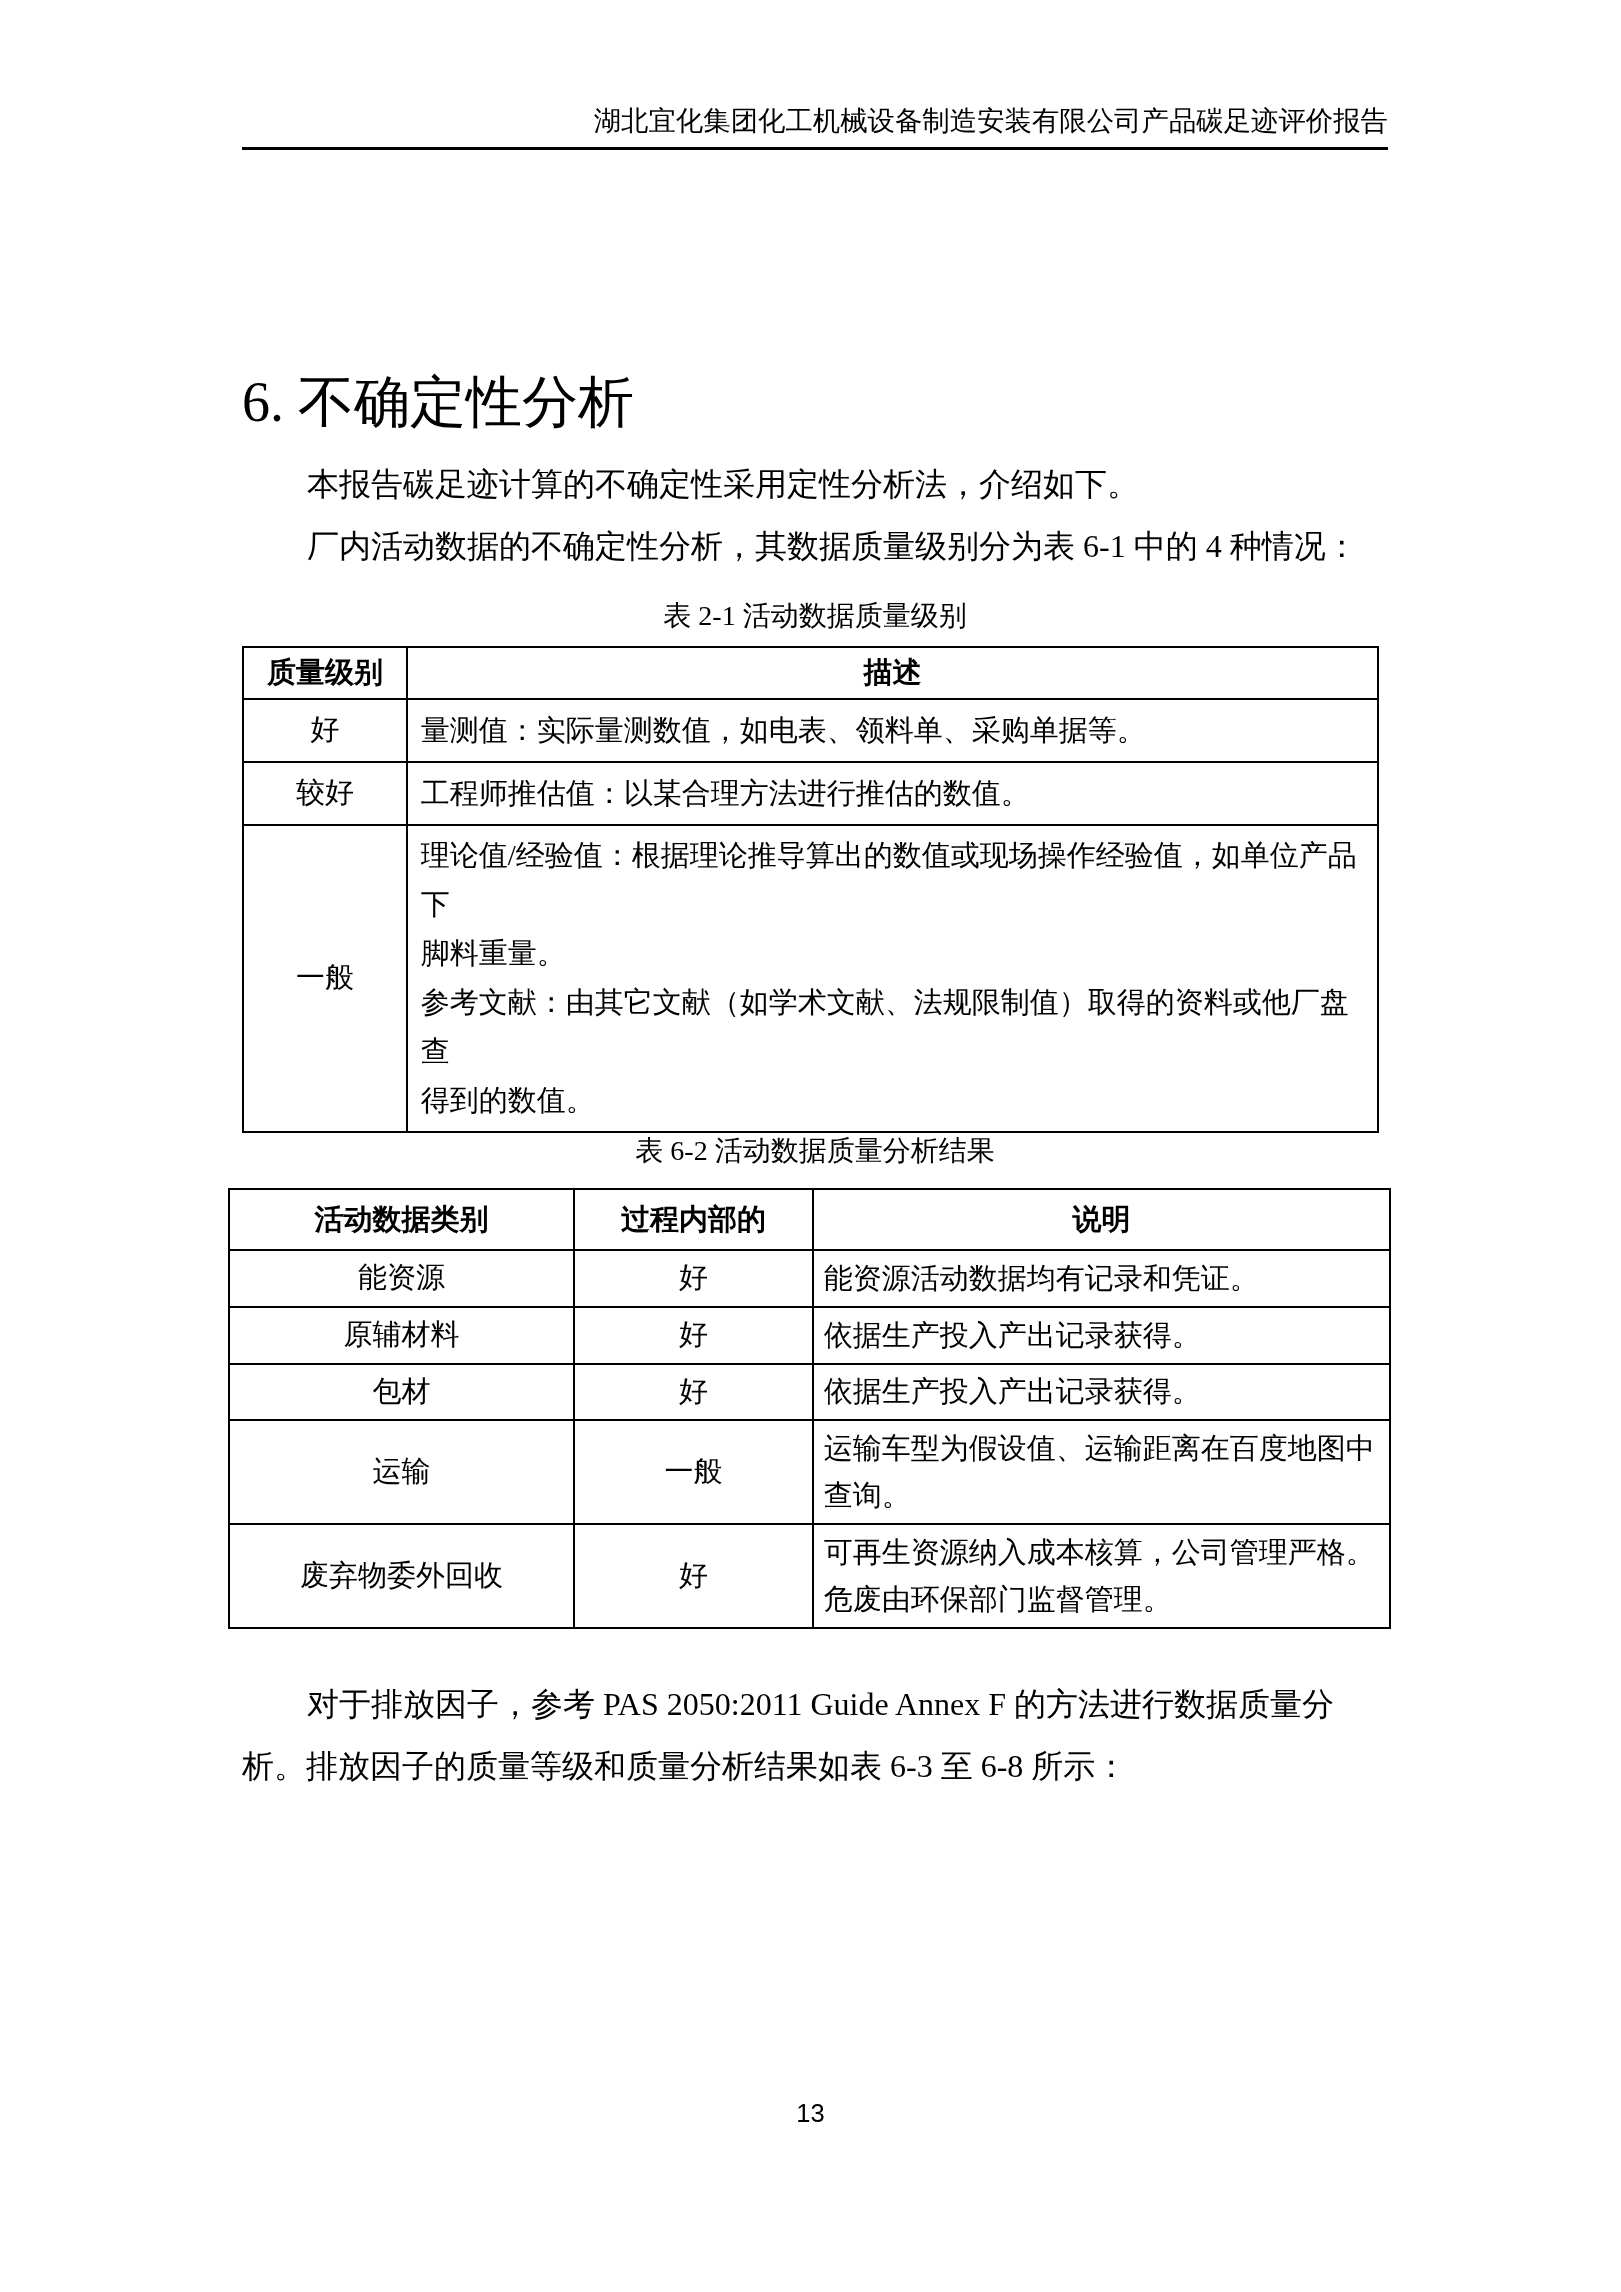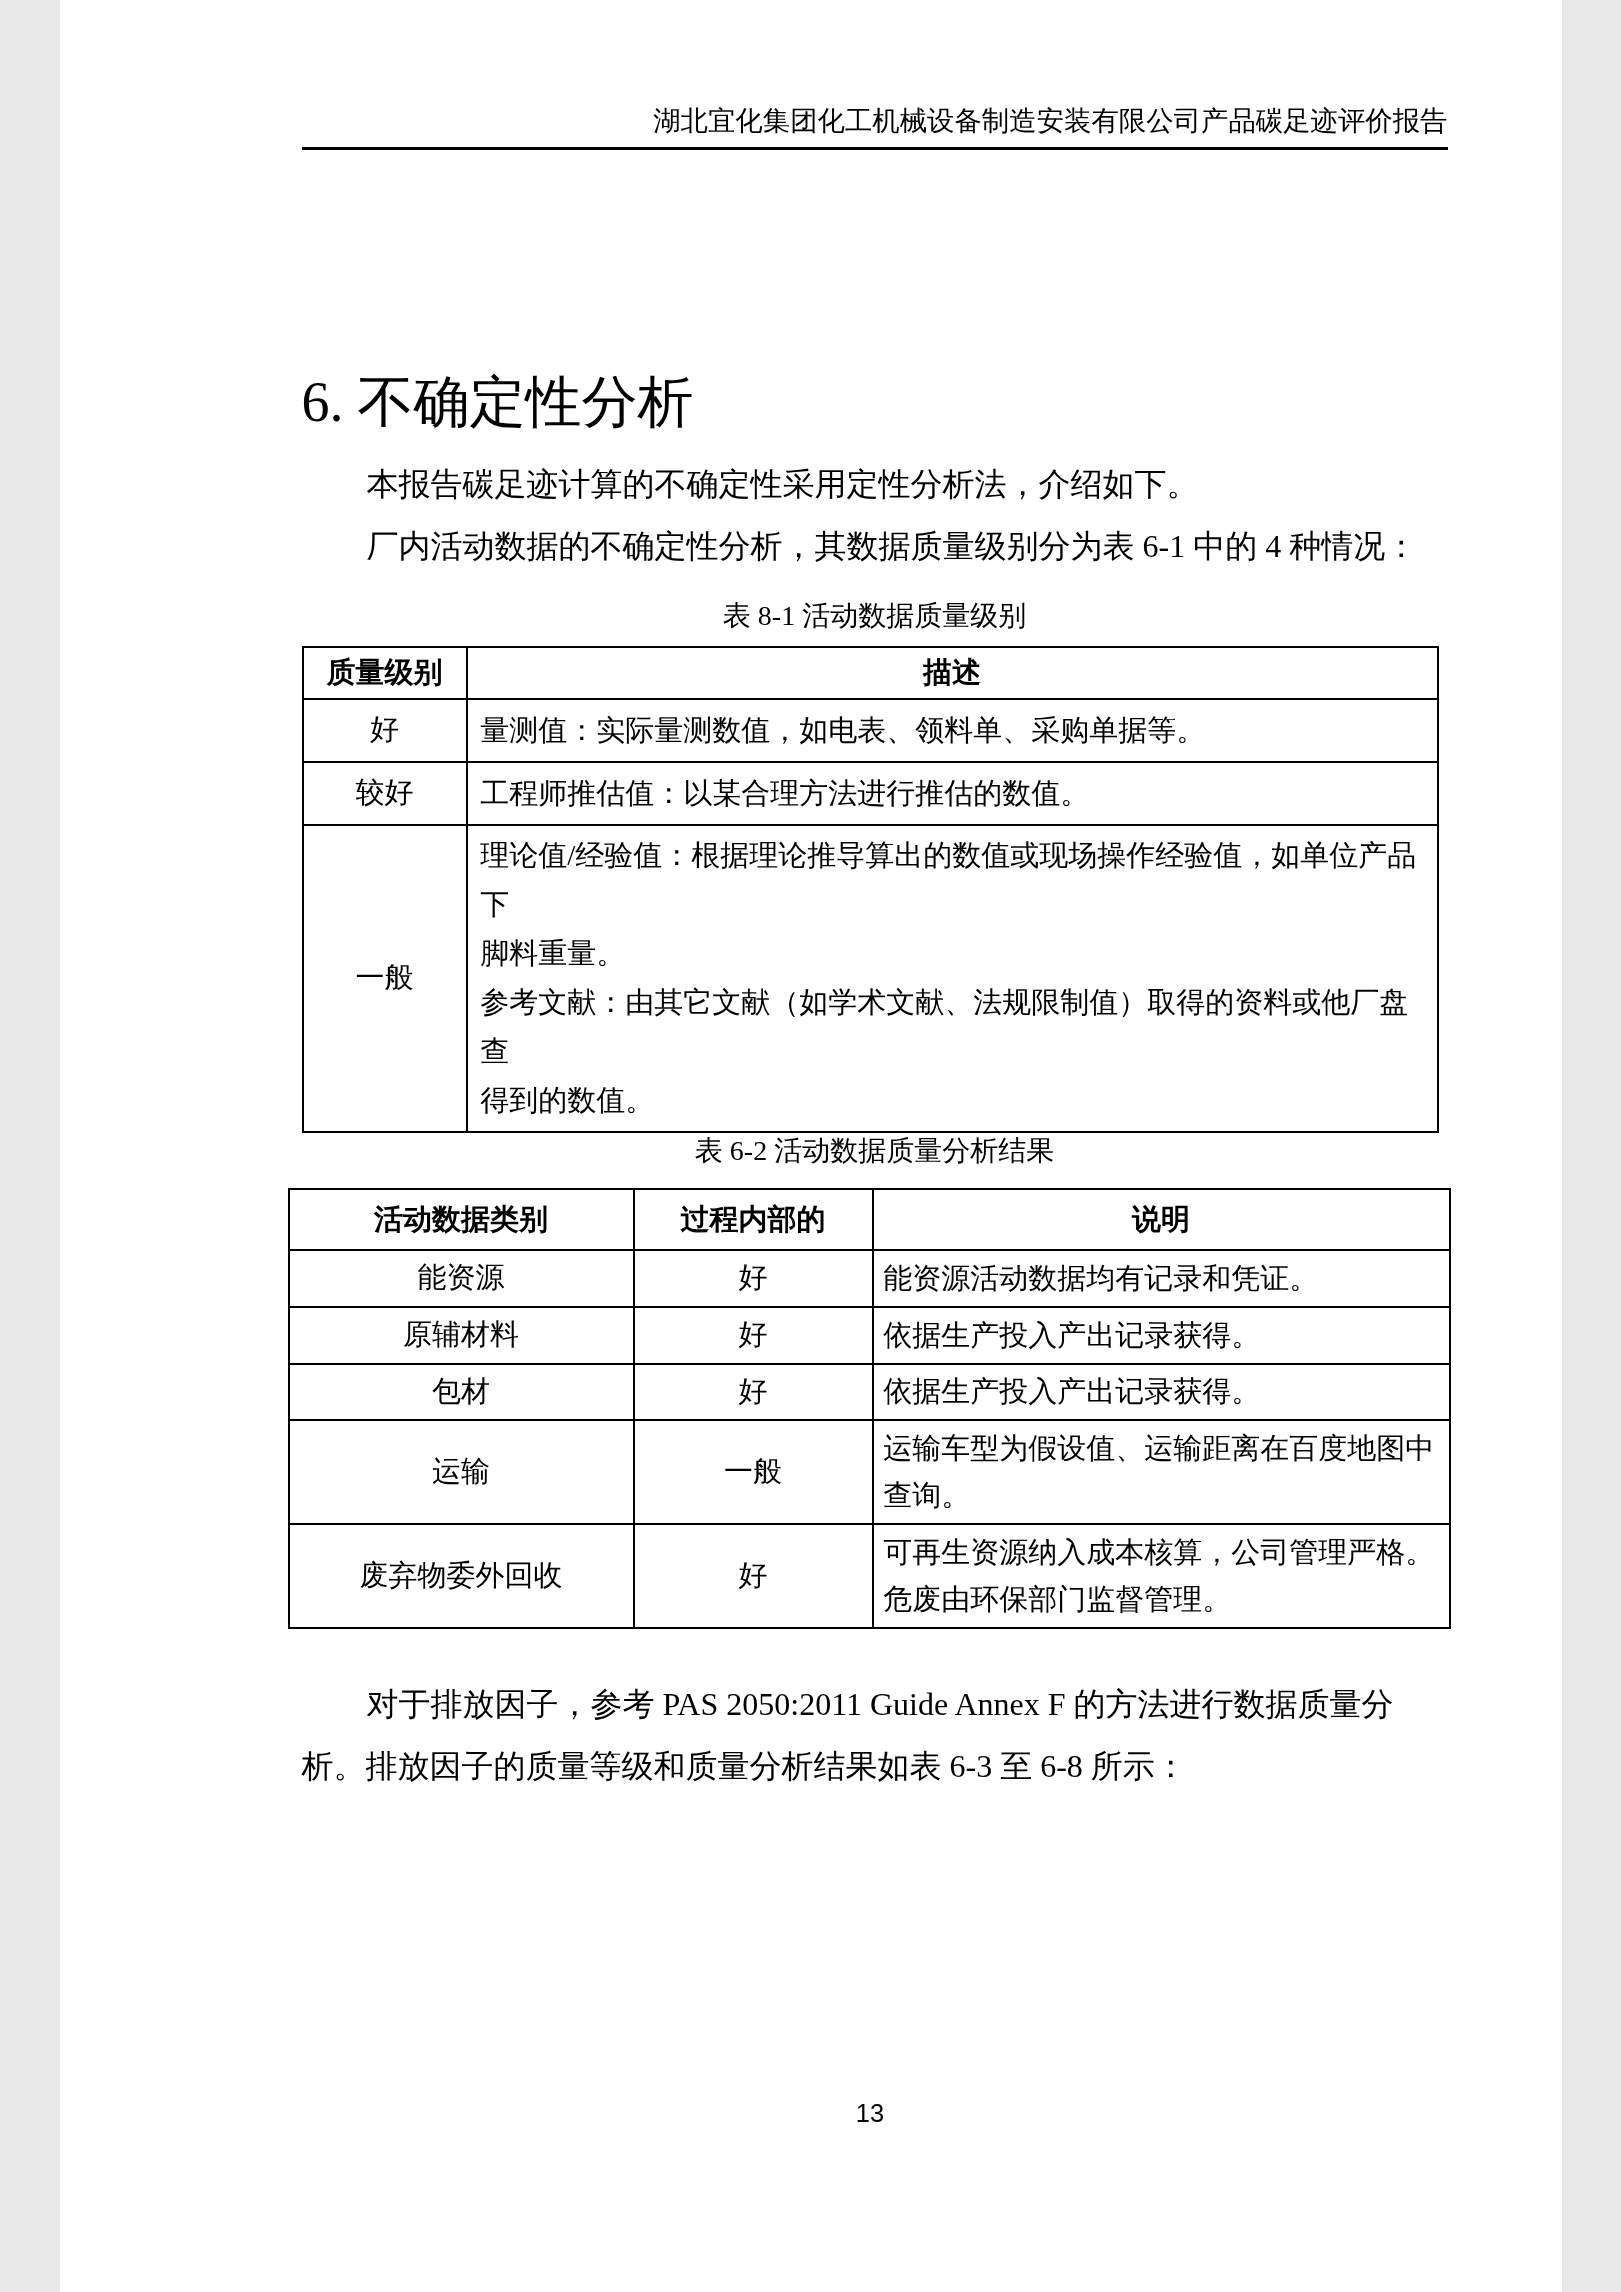--- a/index.html
+++ b/index.html
@@ -1,18 +1,18 @@
 <!DOCTYPE html>
 <html><head>
 <meta charset="utf-8">
 <style>
   html,body { margin:0; padding:0; background:#e8e8e8; }
   .page {
     position:relative;
-    width:1502px; height:2293px;
+    width:1621px; height:2293px;
     margin:0 auto;
     background:#ffffff;
     color:#000;
     font-family:"Liberation Serif","DejaVu Serif",serif;
     overflow:hidden;
   }
   .abs { position:absolute; }
 
   
   .doc-header {
@@ -89,21 +89,21 @@
   <div class="abs doc-header">湖北宜化集团化工机械设备制造安装有限公司产品碳足迹评价报告</div>
   <div class="abs doc-header-rule"></div>
 
 
   <div class="abs section-heading">6. 不确定性分析</div>
 
   <div class="abs para p-intro">本报告碳足迹计算的不确定性采用定性分析法，介绍如下。</div>
 
   <div class="abs para p-levels">厂内活动数据的不确定性分析，其数据质量级别分为表 6-1 中的 4 种情况：</div>
 
-  <div class="abs caption caption-1">表 8-1  活动数据质量级别</div>
+  <div class="abs caption caption-1">表 2-1  活动数据质量级别</div>
 
   <table class="abs table-1">
     <colgroup>
         <col style="width:164px">
         <col>
       </colgroup>
     <tbody>
         <tr class="t1-r1">
       <th>质量级别</th>
       <th>描述</th>

